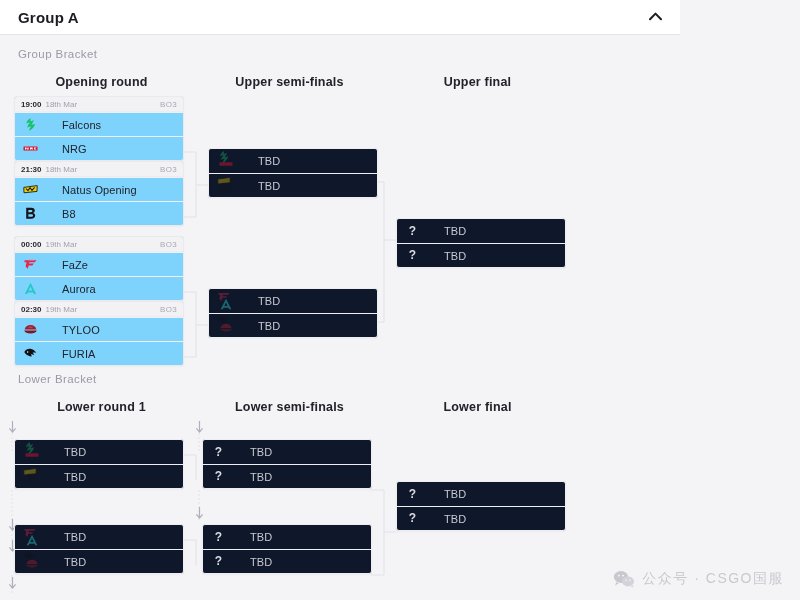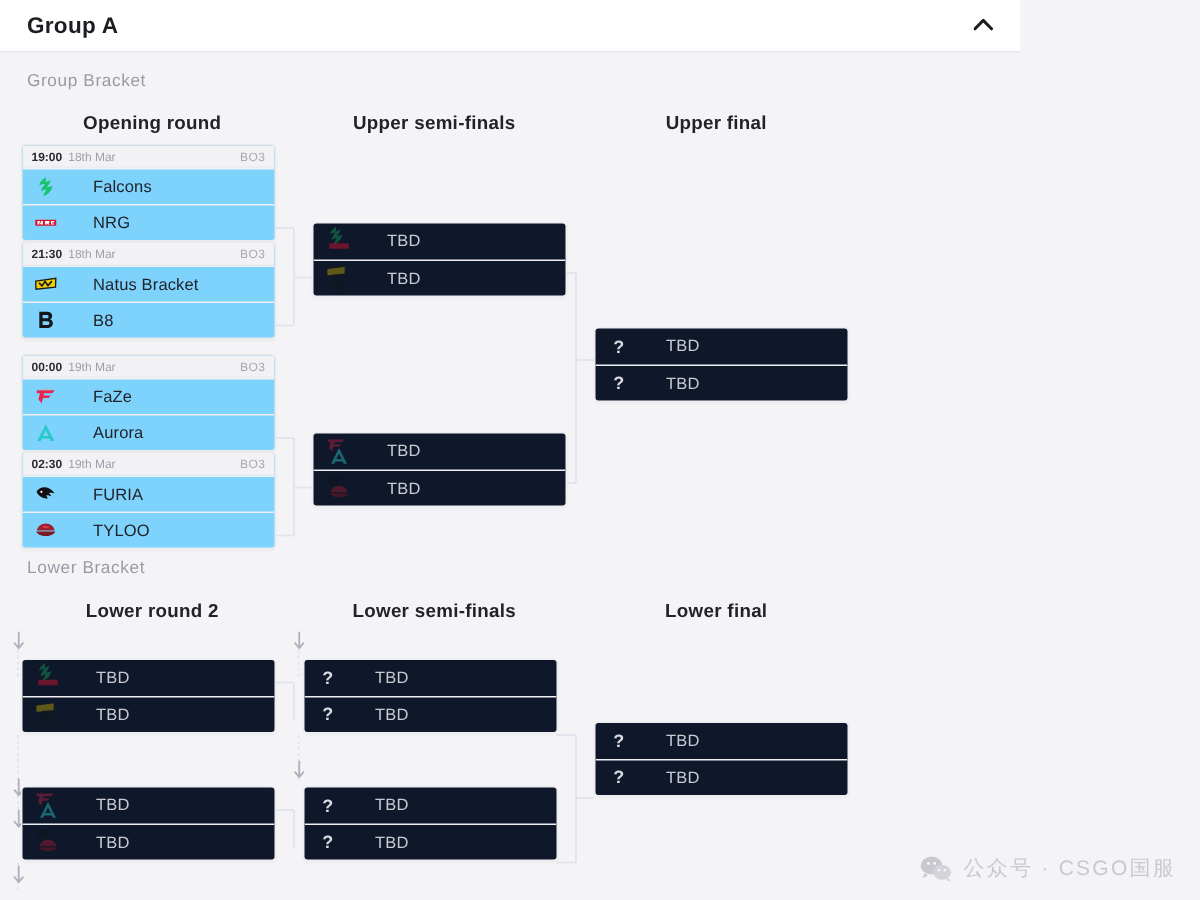--- a/index.html
+++ b/index.html
@@ -203,21 +203,21 @@
         <span class="meta-date">18th Mar</span>
         <span class="meta-format">BO3</span>
       </div>
       <div class="team-row">
         <span class="logo">
           <svg viewBox="0 0 15 15">
               <path d="M0.8 5.4 L14.2 3.6 L14 9.4 L1 10.8 Z" fill="#f2d000" stroke="#1a1a1a" stroke-width="0.9"></path>
               <path d="M3 6.6 L5 8.6 L7 5.6 L9 8.4 L11.6 5.4" fill="none" stroke="#1a1a1a" stroke-width="1.1"></path>
             </svg>
         </span>
-        <span class="team-name">Natus Bracket</span>
+        <span class="team-name">Natus Opening</span>
       </div>
       <div class="team-row">
         <span class="logo">
           <svg viewBox="0 0 15 15">
               <path d="M3.2 1.8 H8.4 c2.2 0 3.4 1.2 3.4 2.8 0 1.1-.6 1.9-1.6 2.3 1.3.4 2 1.3 2 2.6 0 1.9-1.5 3.2-3.9 3.2 H3.2 Z M5.4 4 v2.2 h2.6 c.9 0 1.4-.4 1.4-1.1 0-.7-.5-1.1-1.4-1.1 Z M5.4 8.2 v2.5 h3 c1 0 1.6-.5 1.6-1.25 0-.78-.6-1.25-1.6-1.25 Z" fill="#16161a"></path>
             </svg>
         </span>
         <span class="team-name">B8</span>
       </div>
     </div>
@@ -250,36 +250,36 @@
 
     <div class="match" style="left:14px; top:266px;">
       <div class="match-meta">
         <span class="meta-time">02:30</span>
         <span class="meta-date">19th Mar</span>
         <span class="meta-format">BO3</span>
       </div>
       <div class="team-row">
         <span class="logo">
           <svg viewBox="0 0 15 15">
-              <path d="M1.6 5.4 C3 3.2 5.6 2.4 8.2 3 c2.4.6 4 2.2 5.2 4 -1.6-.6-2.8-.6-3.8-.2 .9.6 1.4 1.3 1.6 2.2 -1.3-.7-2.4-.9-3.4-.7 .6.7.9 1.4.9 2.2 -2.6-.2-5-1.2-6.4-3 -.7-.9-1-1.6-.7-2.1 Z" fill="#111114"></path>
-              <circle cx="4.6" cy="5.9" r="0.75" fill="#ffffff"></circle>
-            </svg>
-        </span>
-        <span class="team-name">FURIA</span>
-      </div>
-      <div class="team-row">
-        <span class="logo">
-          <svg viewBox="0 0 15 15">
               <path d="M7.5 3 C10.6 3 13 5 13.4 7.6 H1.6 C2 5 4.4 3 7.5 3 Z" fill="#9e2130"></path>
               <path d="M1.2 8.4 H13.8 c-.5 1.8-3 3-6.3 3 s-5.8-1.2-6.3-3 Z" fill="#7d1825"></path>
               <path d="M5.2 4.6 h4.6 l-.6 1.4 H5.8 Z" fill="#c9394a"></path>
             </svg>
         </span>
         <span class="team-name">TYLOO</span>
       </div>
+      <div class="team-row">
+        <span class="logo">
+          <svg viewBox="0 0 15 15">
+              <path d="M1.6 5.4 C3 3.2 5.6 2.4 8.2 3 c2.4.6 4 2.2 5.2 4 -1.6-.6-2.8-.6-3.8-.2 .9.6 1.4 1.3 1.6 2.2 -1.3-.7-2.4-.9-3.4-.7 .6.7.9 1.4.9 2.2 -2.6-.2-5-1.2-6.4-3 -.7-.9-1-1.6-.7-2.1 Z" fill="#111114"></path>
+              <circle cx="4.6" cy="5.9" r="0.75" fill="#ffffff"></circle>
+            </svg>
+        </span>
+        <span class="team-name">FURIA</span>
+      </div>
     </div>
 
     <div class="match tbd" style="left:208px; top:113px;">
       <div class="team-row faded">
         <span class="logo-stack">
           <span class="l1">
               <svg viewBox="0 0 15 15">
                 <path d="M7.5 1.2 C5.2 2.6 3.6 4.2 3.2 6.6 C4.6 5.9 5.8 5.6 7 5.6 C5.8 7 4.6 8.6 4.3 10.6 C5.6 9.8 6.8 9.4 8 9.4 C6.9 11 6.2 12.4 6 13.8 C9 12.6 11.6 10 12 6.8 C10.6 7.5 9.4 7.7 8.3 7.6 C9.6 6.2 10.5 4.6 10.6 3 C9.5 3.8 8.4 4.2 7.4 4.3 C7.6 3.2 7.6 2.2 7.5 1.2 Z" fill="#17c26b"></path>
               </svg>
             </span>
@@ -349,21 +349,21 @@
         <span class="team-name">TBD</span>
       </div>
       <div class="team-row faded">
         <span class="qmark">?</span>
         <span class="team-name">TBD</span>
       </div>
     </div>
 
     <div class="bracket-label" style="left:18px; top:338px;">Lower Bracket</div>
 
-    <div class="round-title" style="left:14px; top:365px; width:175px;">Lower round 2</div>
+    <div class="round-title" style="left:14px; top:365px; width:175px;">Lower round 1</div>
     <div class="round-title" style="left:202px; top:365px; width:175px;">Lower semi-finals</div>
     <div class="round-title" style="left:390px; top:365px; width:175px;">Lower final</div>
 
     <div class="drop-arrow" style="left:8px; top:386px;">
       <svg viewBox="0 0 9 13">
           <path d="M4.5 0 V10 M1.4 7.4 L4.5 11 L7.6 7.4" fill="none" stroke="#b0b0bc" stroke-width="1.2"></path>
         </svg>
     </div>
     <div class="drop-arrow" style="left:8px; top:484px;">
       <svg viewBox="0 0 9 13">

